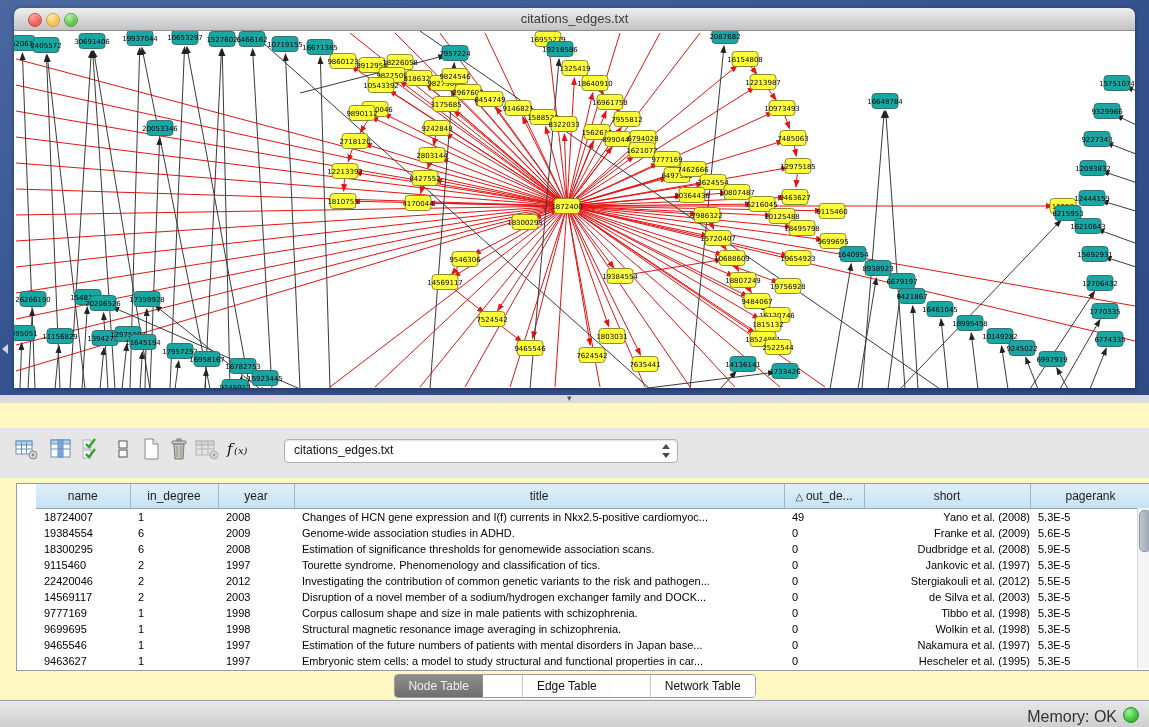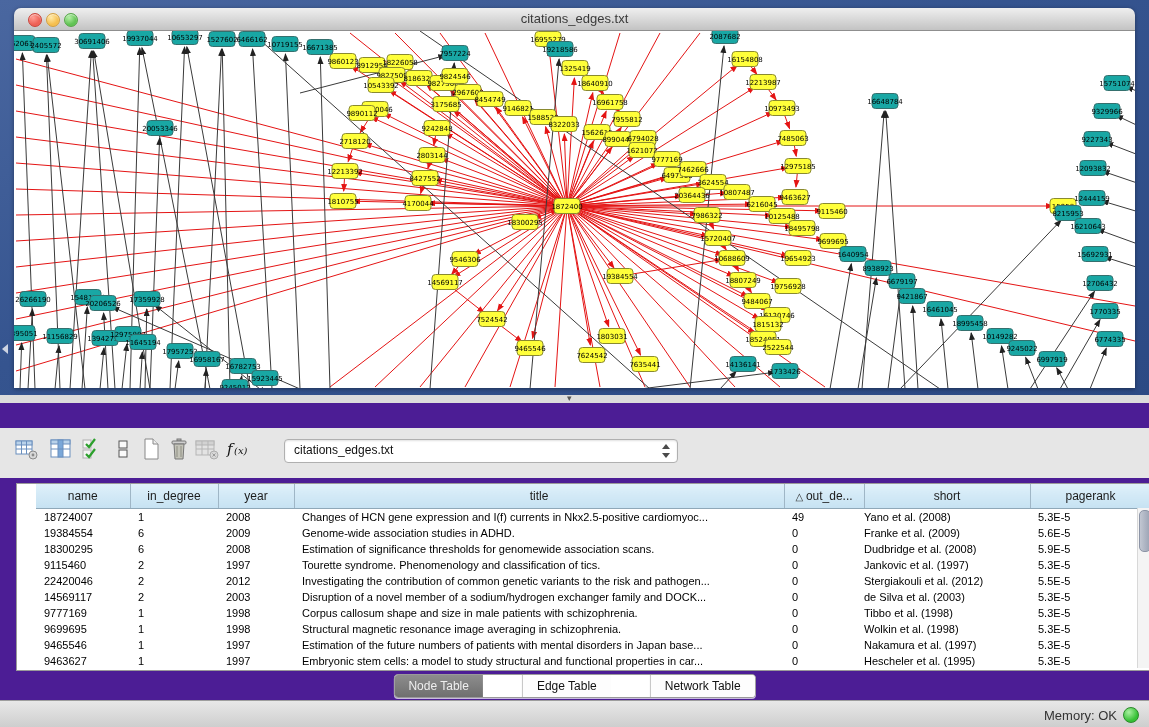--- a/index.html
+++ b/index.html
@@ -1,16 +1,16 @@
 <!DOCTYPE html>
 <html><head>
 <meta charset="utf-8">
 <style>
   html,body{margin:0;padding:0;background:#bfbfbf;}
-  #app{position:relative;width:1149px;height:727px;background:#4c1d95;overflow:hidden;
+  #app{position:relative;width:1149px;height:727px;background:#fef9c3;overflow:hidden;
        font-family:"Liberation Sans",sans-serif;-webkit-font-smoothing:antialiased;}
 
   
   .graph-frame{position:absolute;left:0;top:0;width:1149px;height:395px;
     background:linear-gradient(160deg,#4a67a0 0%,#35548f 45%,#2c4a84 100%);}
   .frame-arrow{position:absolute;left:2px;top:344px;width:0;height:0;
     border-top:5px solid transparent;border-bottom:5px solid transparent;border-right:6px solid #cdd4e2;}
   .graph-window{position:absolute;left:14px;top:8px;width:1121px;height:380px;
     border-radius:7px 7px 0 0;overflow:hidden;box-shadow:0 1px 4px rgba(0,0,0,.4);}
   .titlebar{position:relative;height:22px;background:linear-gradient(#efefef,#d7d7d7 55%,#c3c3c3);
@@ -47,37 +47,37 @@
   .combo-arrows{position:absolute;right:6px;top:3px;}
 
   
   .table-wrap{position:absolute;left:16px;top:483px;width:1116px;height:186px;
     background:#fff;border:1px solid #9a9a9a;overflow:hidden;padding-left:19px;}
   table{border-collapse:collapse;table-layout:fixed;width:1115px;}
   th{height:22px;background:linear-gradient(#dff0fa,#c6e2f2);border-right:1px solid #9fb6c6;
      border-bottom:1px solid #8fa8b8;font-size:12px;font-weight:normal;color:#1c1c1c;text-align:center;
      overflow:hidden;white-space:nowrap;}
   td{height:16px;font-size:11px;color:#000;padding:0 0 0 8px;overflow:hidden;white-space:nowrap;text-overflow:clip;}
-  td.c-center{text-align:left;padding:0;}
+  td.c-center{text-align:right;padding:0;}
   .sort-triangle{font-size:10px;color:#333;}
   .vscroll{position:absolute;right:1px;top:24px;width:13px;height:160px;background:#f4f4f4;border-left:1px solid #d8d8d8;}
   .vthumb{position:absolute;left:1px;top:2px;width:10px;height:40px;border-radius:5px;
     background:linear-gradient(90deg,#c2c7d2,#9ba3b4);border:1px solid #8c94a6;}
 
   
   .tabs{position:absolute;left:50%;top:674px;transform:translateX(-50%);display:flex;height:22px;
     border:1px solid #9a9a9a;border-radius:4px;overflow:hidden;background:#fff;box-shadow:0 1px 0 rgba(255,255,255,.7);gap:39px;}
   .tab{padding:0 14px;font-size:12px;line-height:22px;color:#111;background:#fdfdfd;border-left:1px solid #c4c4c4;}
   .tab:first-child{border-left:0;}
   .tab.selected{background:linear-gradient(#8d8d8d,#6f6f6f);color:#efefef;}
 
   
   .statusbar{position:absolute;left:0;top:700px;width:1149px;height:27px;
     background:linear-gradient(#e8e8e8,#cdcdcd);border-top:1px solid #9e9e9e;}
-  .mem-label{position:absolute;right:32px;top:7px;font-size:13px;color:#333;}
+  .mem-label{position:absolute;right:32px;top:7px;font-size:16px;color:#333;}
   .memdot{position:absolute;right:10px;top:6px;width:14px;height:14px;border-radius:50%;
     background:radial-gradient(circle at 35% 30%,#a8f0a0,#35c035 65%);border:1px solid #2a8a2a;}
 </style>
 </head>
 <body>
 
 <div id="app">
 
   <div class="graph-frame">
     <div class="graph-window">

